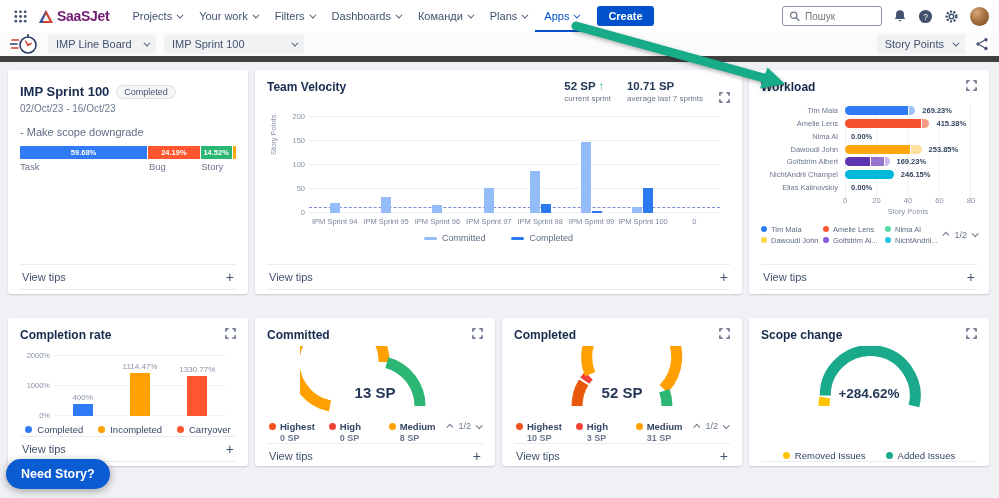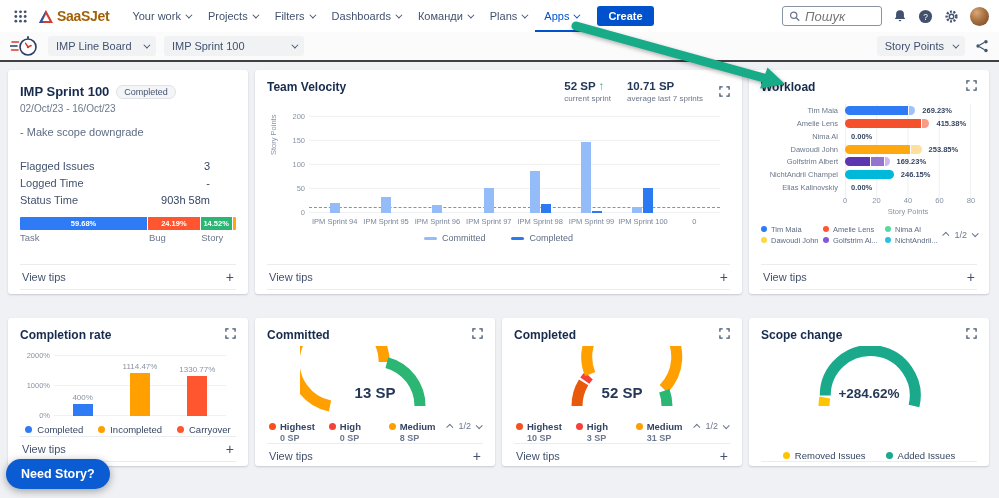--- a/index.html
+++ b/index.html
@@ -11,45 +11,45 @@
     overflow: hidden;
     color: #172b4d;
   }
   
   .topnav {
     height: 32px; background: #fff; display: flex; align-items: center;
     padding: 0 10px; gap: 6px; position: relative; z-index: 2;
   }
   .appswitch { display:flex; align-items:center; padding: 0 4px; cursor:pointer; }
   .brand { display:flex; align-items:center; gap:4px; margin: 0 8px 0 2px; }
-  .brand-text { font-size: 14px; font-weight: bold; color: #a16207; letter-spacing: -0.3px; }
+  .brand-text { font-size: 14px; font-weight: bold; color: #701a75; letter-spacing: -0.3px; }
   .navitems { display:flex; align-items:center; height: 32px; }
   .nav-item {
     font-size: 11px; color: #42526e; padding: 0 9px; height: 32px;
     display:flex; align-items:center; gap: 4px; cursor: pointer; white-space: nowrap;
   }
   .nav-item.active { color: #0052cc; box-shadow: inset 0 -2px 0 #0052cc; }
   .chev { width: 5px; height: 5px; border-right: 1.4px solid currentColor; border-bottom: 1.4px solid currentColor; display:inline-block; transform: rotate(45deg) translateY(-2px); }
   .create-btn {
     background: #0052cc; color: #fff; border: none; border-radius: 3px;
     font-size: 11px; font-weight: bold; padding: 4px 11px; margin-left: 4px; cursor: pointer;
     font-family: "Liberation Sans", sans-serif;
   }
   .nav-right { margin-left: auto; display: flex; align-items: center; gap: 11px; }
   .searchbox {
     display:flex; align-items:center; gap: 5px; border: 1px solid #8993a4; border-radius: 3px;
     padding: 2px 6px; height: 20px; width: 100px; background: #fff;
   }
-  .searchbox input { border: none; outline: none; width: 70px; font-size: 13px; color:#42526e; font-family: "Liberation Sans", sans-serif; background: transparent; font-style: italic; }
+  .searchbox input { border: none; outline: none; width: 70px; font-size: 10px; color:#42526e; font-family: "Liberation Sans", sans-serif; background: transparent; }
   .avatar { width: 19px; height: 19px; border-radius: 50%;
     background: radial-gradient(circle at 35% 30%, #d8a87c 0%, #a9713f 45%, #6c4526 100%); cursor:pointer; }
   .nav-ic { display:flex; align-items:center; cursor:pointer; }
   
   .toolbar {
-    height: 30px; background: #fbfbfc; border-bottom: 2px solid #404040;
+    height: 30px; background: #fbfbfc; border-bottom: 6px solid #404040;
     display:flex; align-items:center; padding: 0 10px; gap: 8px; position: relative; z-index: 2;
   }
   .dd {
     background: #f1f2f4; border-radius: 3px; font-size: 11px; color: #42526e;
     padding: 4px 8px; display:flex; align-items:center; justify-content: space-between; gap: 8px; cursor: pointer;
   }
   .dd.board { width: 108px; }
   .dd.sprint { width: 140px; }
   .toolbar-right { margin-left:auto; display:flex; align-items:center; gap: 10px; }
   
@@ -76,21 +76,21 @@
   .sc-dates { font-size: 10px; color: #6b778c; margin-top: 4px; }
   .sc-goal { font-size: 11px; color: #5e6c84; margin-top: 12px; }
   .sc-stats { margin-top: auto; }
   .sc-statrow { display:flex; justify-content: space-between; font-size: 11px; color: #42526e; padding: 2.5px 0; }
   .sc-statrow .val { color: #344563; padding-right: 26px; }
   .sc-bar { display:flex; height: 13px; margin-top: 8px; border-radius: 1px; overflow: hidden; gap: 1px; }
   .sc-seg { height: 100%; display:flex; align-items:center; justify-content:center; font-size: 7.5px; font-weight: bold; color: #fff; overflow: hidden; }
   .sc-barlabels { position: relative; height: 13px; margin-top: 2px; }
   .sc-barlabels span { position: absolute; font-size: 9.5px; color: #6b778c; }
   
-  .vc-stats { display:flex; gap: 16px; align-items: center; }
+  .vc-stats { display:flex; gap: 16px; align-items: flex-end; }
   .vc-val { font-size: 11.5px; font-weight: bold; color: #253858; }
   .vc-val .up { color: #36b37e; }
   .vc-lab { font-size: 8px; color: #6b778c; margin-top: 2px; }
   .tv-wrap { position: relative; margin: 14px 10px 0 42px; }
   .tv-plot { position: relative; height: 96px; }
   .tv-grid { position:absolute; left:0; right:0; height:1px; background:#f0f1f3; }
   .tv-ytick { position:absolute; left:-28px; width:24px; text-align:right; font-size:7.5px; color:#8993a4; transform: translateY(4px); }
   .tv-avg { position:absolute; left:0; right:0; border-top: 1px dashed #7e8fd0; z-index: 1; }
   .tv-cols { position:absolute; left:0; right:0; top:0; bottom:0; display:flex; z-index: 2; }
   .tv-col { flex:1; position:relative; display:flex; align-items:flex-end; justify-content:center; gap:1px; }
@@ -178,22 +178,22 @@
     </span>
     <span class="brand">
       <svg width="14" height="13" viewBox="0 0 14 13">
           <path d="M7 0L14 13H0z" fill="#d0402f"></path>
           <path d="M7 0L0 13h3.5z" fill="#2457a8"></path>
           <path d="M7 4.5L10.5 11h-7z" fill="#fff"></path>
         </svg>
       <span class="brand-text">SaaSJet</span>
     </span>
     <nav class="navitems" id="nav-items">
+        <span class="nav-item">Projects<span class="chev"></span></span>
         <span class="nav-item">Your work<span class="chev"></span></span>
-        <span class="nav-item">Projects<span class="chev"></span></span>
         <span class="nav-item">Filters<span class="chev"></span></span>
         <span class="nav-item">Dashboards<span class="chev"></span></span>
         <span class="nav-item">Команди<span class="chev"></span></span>
         <span class="nav-item">Plans<span class="chev"></span></span>
         <span class="nav-item active">Apps<span class="chev"></span></span>
       </nav>
     <button class="create-btn">Create</button>
     <div class="nav-right">
       <div class="searchbox">
         <svg width="12" height="12" viewBox="0 0 14 14" fill="none" stroke="#6b778c" stroke-width="1.6">
@@ -266,34 +266,20 @@
   <main class="main">
     <div class="row1">
 
       <section class="card">
         <div class="sc-titlerow">
           <span class="sc-title">IMP Sprint 100</span>
           <span class="badge">Completed</span>
         </div>
         <div class="sc-dates">02/Oct/23 - 16/Oct/23</div>
         <div class="sc-goal">- Make scope downgrade</div>
-        <div class="sc-stats" id="sprint-stats">
-            <div class="sc-statrow">
-              <span class="lab">Flagged Issues</span>
-              <span class="val">3</span>
-            </div>
-            <div class="sc-statrow">
-              <span class="lab">Logged Time</span>
-              <span class="val">-</span>
-            </div>
-            <div class="sc-statrow">
-              <span class="lab">Status Time</span>
-              <span class="val">903h 58m</span>
-            </div>
-          </div>
         <div class="sc-bar" id="issue-bar">
             <div class="sc-seg" style="width: 59.68%; background: rgb(47, 123, 246);">59.68%</div>
             <div class="sc-seg" style="width: 24.19%; background: rgb(255, 86, 48);">24.19%</div>
             <div class="sc-seg" style="width: 14.52%; background: rgb(43, 182, 115);">14.52%</div>
             <div class="sc-seg" style="width: 1.61%; background: rgb(255, 167, 15);"></div>
           </div>
         <div class="sc-barlabels" id="issue-bar-labels">
             <span style="left: 0%;">Task</span>
             <span style="left: 59.68%;">Bug</span>
             <span style="left: 83.87%;">Story</span>

